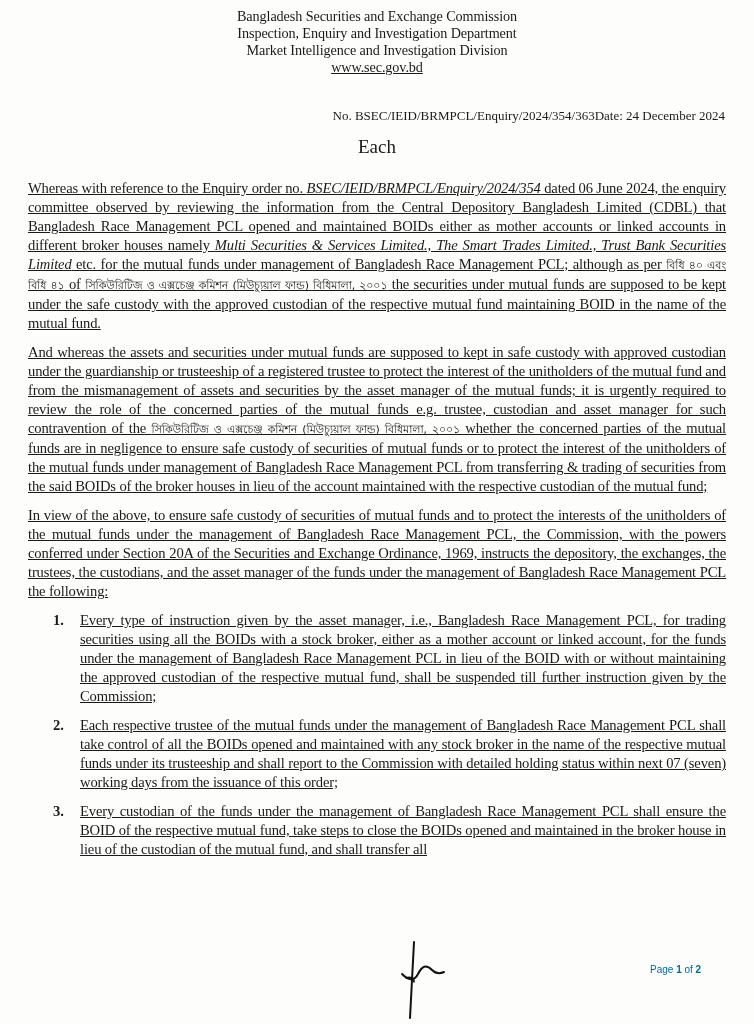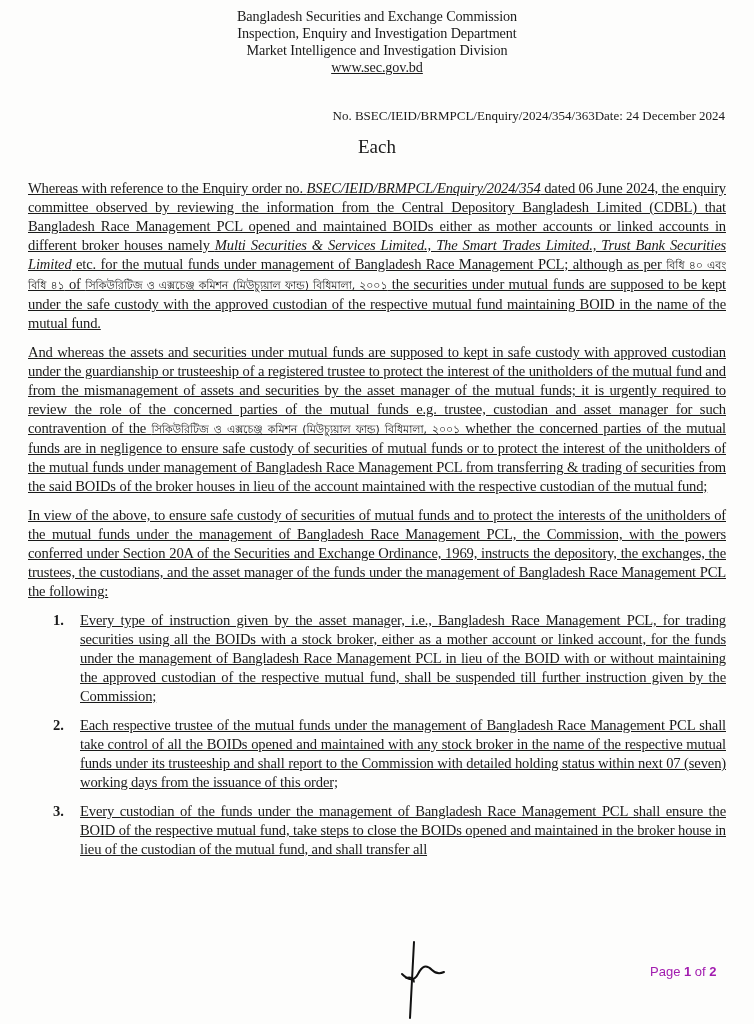--- a/index.html
+++ b/index.html
@@ -85,23 +85,23 @@
       position: absolute;
       left: 400px;
       top: 940px;
       width: 60px;
       height: 80px;
     }
     .page-num {
       position: absolute;
       top: 964px;
       left: 650px;
-      font-size: 13px;
+      font-size: 10px;
       font-family: "Liberation Sans", sans-serif;
-      color: #a21caf;
+      color: #0369a1;
     }
     .page-num b { font-weight: bold; }
   </style>
 </head>
 <body>
 
 <div class="page">
 
   <div class="letterhead">
     <span class="line">Bangladesh Securities and Exchange Commission</span>

